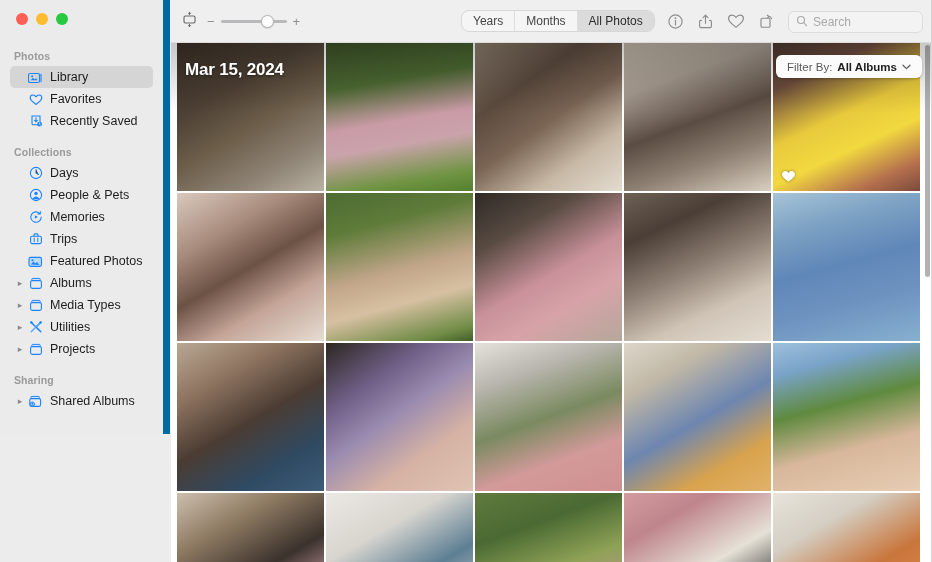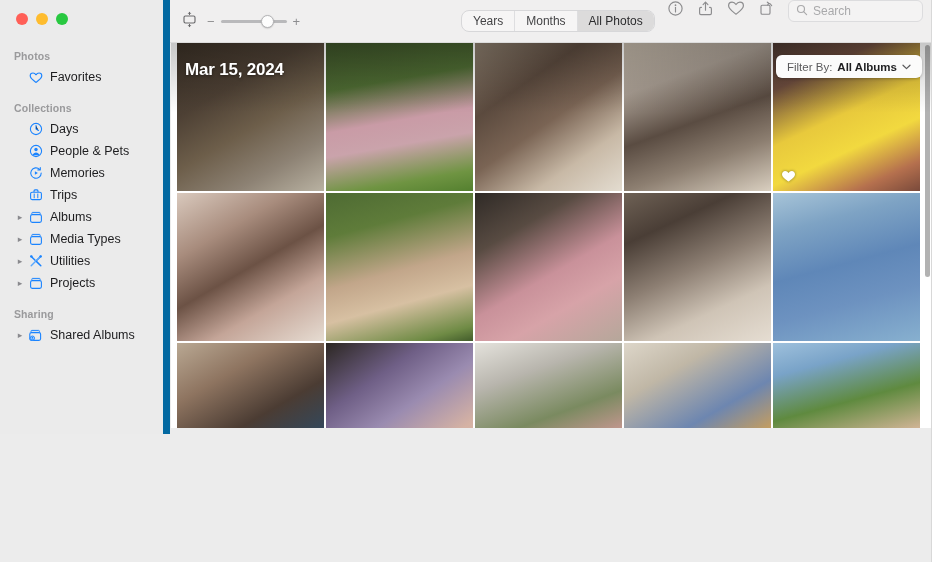--- a/index.html
+++ b/index.html
@@ -92,35 +92,35 @@
   .seg {
     display: flex; align-items: center; justify-content: center;
     padding: 0 11px; font-size: 12px; color: #444446;
     border-right: 1px solid #dedee0;
   }
   .seg:last-child { border-right: none; }
   .seg.active { background: #dcdbdb; color: #2b2b2d; }
 
   .tb-right {
     position: absolute; right: 9px; top: 0; height: 43px;
-    display: flex; align-items: flex-start; gap: 13px;
+    display: flex; align-items: center; gap: 13px;
   }
   .tb-icon { color: #8c8c8e; display: flex; align-items: center; }
   .search-box {
     width: 135px; height: 22px;
     border: 1px solid #dcdcde; border-radius: 6px;
     background: #f4f3f3;
     display: flex; align-items: center; padding: 0 7px; gap: 5px;
   }
   .search-ph { font-size: 12px; color: #a9a9ab; }
 
   
   #content {
     position: absolute; left: 171px; top: 43px;
-    width: 761px; height: 385px;
+    width: 761px; height: 519px;
     background: #ffffff; overflow: hidden;
   }
   #grid {
     position: absolute; left: 6px; top: 0;
     width: 752px;
     display: grid;
     grid-template-columns: repeat(5, 147px);
     grid-auto-rows: 148px;
     gap: 2px;
   }
@@ -179,31 +179,55 @@
     <div class="traffic-lights">
       <div class="tl red"></div>
       <div class="tl yellow"></div>
       <div class="tl green"></div>
     </div>
 
     <div class="side-scroll">
 
       <div class="side-section-title">Photos</div>
 
+      <div class="side-item selected">
+        <span class="disc blank">▸</span>
+        <span class="ic">
+          <svg width="15" height="13" viewBox="0 0 15 13">
+              <rect x="0.5" y="2.5" width="11" height="9" rx="1.6" fill="none" stroke="#1b84ff" stroke-width="1.1"></rect>
+              <path d="M2.6 9.3l2.3-2.6 1.7 1.8 1.4-1.3 1.6 2.1z" fill="#1b84ff"></path>
+              <circle cx="4.1" cy="5.2" r="1" fill="#1b84ff"></circle>
+              <path d="M13 3.4v7.2" stroke="#1b84ff" stroke-width="1.1" stroke-linecap="round"></path>
+            </svg>
+        </span>
+        <span class="lbl">Library</span>
+      </div>
 
       <div class="side-item">
         <span class="disc blank">▸</span>
         <span class="ic">
           <svg width="14" height="13" viewBox="0 0 14 13">
               <path d="M7 11.4C4.2 9.3 1.2 7.4 1.2 4.8 1.2 3.1 2.5 2 4 2c1.2 0 2.3.7 3 1.8C7.7 2.7 8.8 2 10 2c1.5 0 2.8 1.1 2.8 2.8 0 2.6-3 4.5-5.8 6.6z" fill="none" stroke="#1b84ff" stroke-width="1.15" stroke-linejoin="round"></path>
             </svg>
         </span>
         <span class="lbl">Favorites</span>
       </div>
 
+      <div class="side-item">
+        <span class="disc blank">▸</span>
+        <span class="ic">
+          <svg width="14" height="14" viewBox="0 0 14 14">
+              <path d="M3 2h8v7.5a1.3 1.3 0 0 1-1.3 1.3H4.3A1.3 1.3 0 0 1 3 9.5z" fill="none" stroke="#1b84ff" stroke-width="1.1"></path>
+              <path d="M7 3.8v4m0 0L5.6 6.4M7 7.8l1.4-1.4" stroke="#1b84ff" stroke-width="1.1" stroke-linecap="round" stroke-linejoin="round"></path>
+              <circle cx="10.6" cy="10.2" r="2.4" fill="#1b84ff"></circle>
+              <path d="M10.6 8.9v1.4l0.9 0.6" stroke="#fff" stroke-width="0.85" stroke-linecap="round"></path>
+            </svg>
+        </span>
+        <span class="lbl">Recently Saved</span>
+      </div>
 
 
       <div class="side-section-title" style="padding-top:14px">Collections</div>
 
       <div class="side-item">
         <span class="disc blank">▸</span>
         <span class="ic">
           <svg width="14" height="14" viewBox="0 0 14 14">
               <circle cx="7" cy="7" r="5.6" fill="none" stroke="#1b84ff" stroke-width="1.1"></circle>
               <path d="M7 3.6V7l2.5 1.5" stroke="#1b84ff" stroke-width="1.1" stroke-linecap="round" stroke-linejoin="round"></path>
@@ -241,20 +265,31 @@
         <span class="ic">
           <svg width="14" height="14" viewBox="0 0 14 14">
               <rect x="1.6" y="4.2" width="10.8" height="7.4" rx="1.5" fill="none" stroke="#1b84ff" stroke-width="1.1"></rect>
               <path d="M5 4.1V2.9a1 1 0 0 1 1-1h2a1 1 0 0 1 1 1v1.2" fill="none" stroke="#1b84ff" stroke-width="1.1"></path>
               <path d="M5.2 5.6v4.6M8.8 5.6v4.6" stroke="#1b84ff" stroke-width="1"></path>
             </svg>
         </span>
         <span class="lbl">Trips</span>
       </div>
 
+      <div class="side-item">
+        <span class="disc blank">▸</span>
+        <span class="ic">
+          <svg width="15" height="13" viewBox="0 0 15 13">
+              <rect x="1" y="2.4" width="12.5" height="9" rx="1.6" fill="#bcd9f8" stroke="#1b84ff" stroke-width="1.1"></rect>
+              <path d="M2.9 9.5l2.6-3 1.9 2 1.5-1.4 2.6 3z" fill="#1b84ff"></path>
+              <circle cx="4.5" cy="5.2" r="1.05" fill="#1b84ff"></circle>
+            </svg>
+        </span>
+        <span class="lbl">Featured Photos</span>
+      </div>
 
       <div class="side-item">
         <span class="disc">▸</span>
         <span class="ic">
           <svg width="14" height="13" viewBox="0 0 14 13">
               <rect x="2.8" y="1.4" width="8.4" height="2" rx="0.8" fill="none" stroke="#1b84ff" stroke-width="1"></rect>
               <rect x="1.6" y="3.6" width="10.8" height="7.8" rx="1.6" fill="none" stroke="#1b84ff" stroke-width="1.1"></rect>
             </svg>
         </span>
         <span class="lbl">Albums</span>

